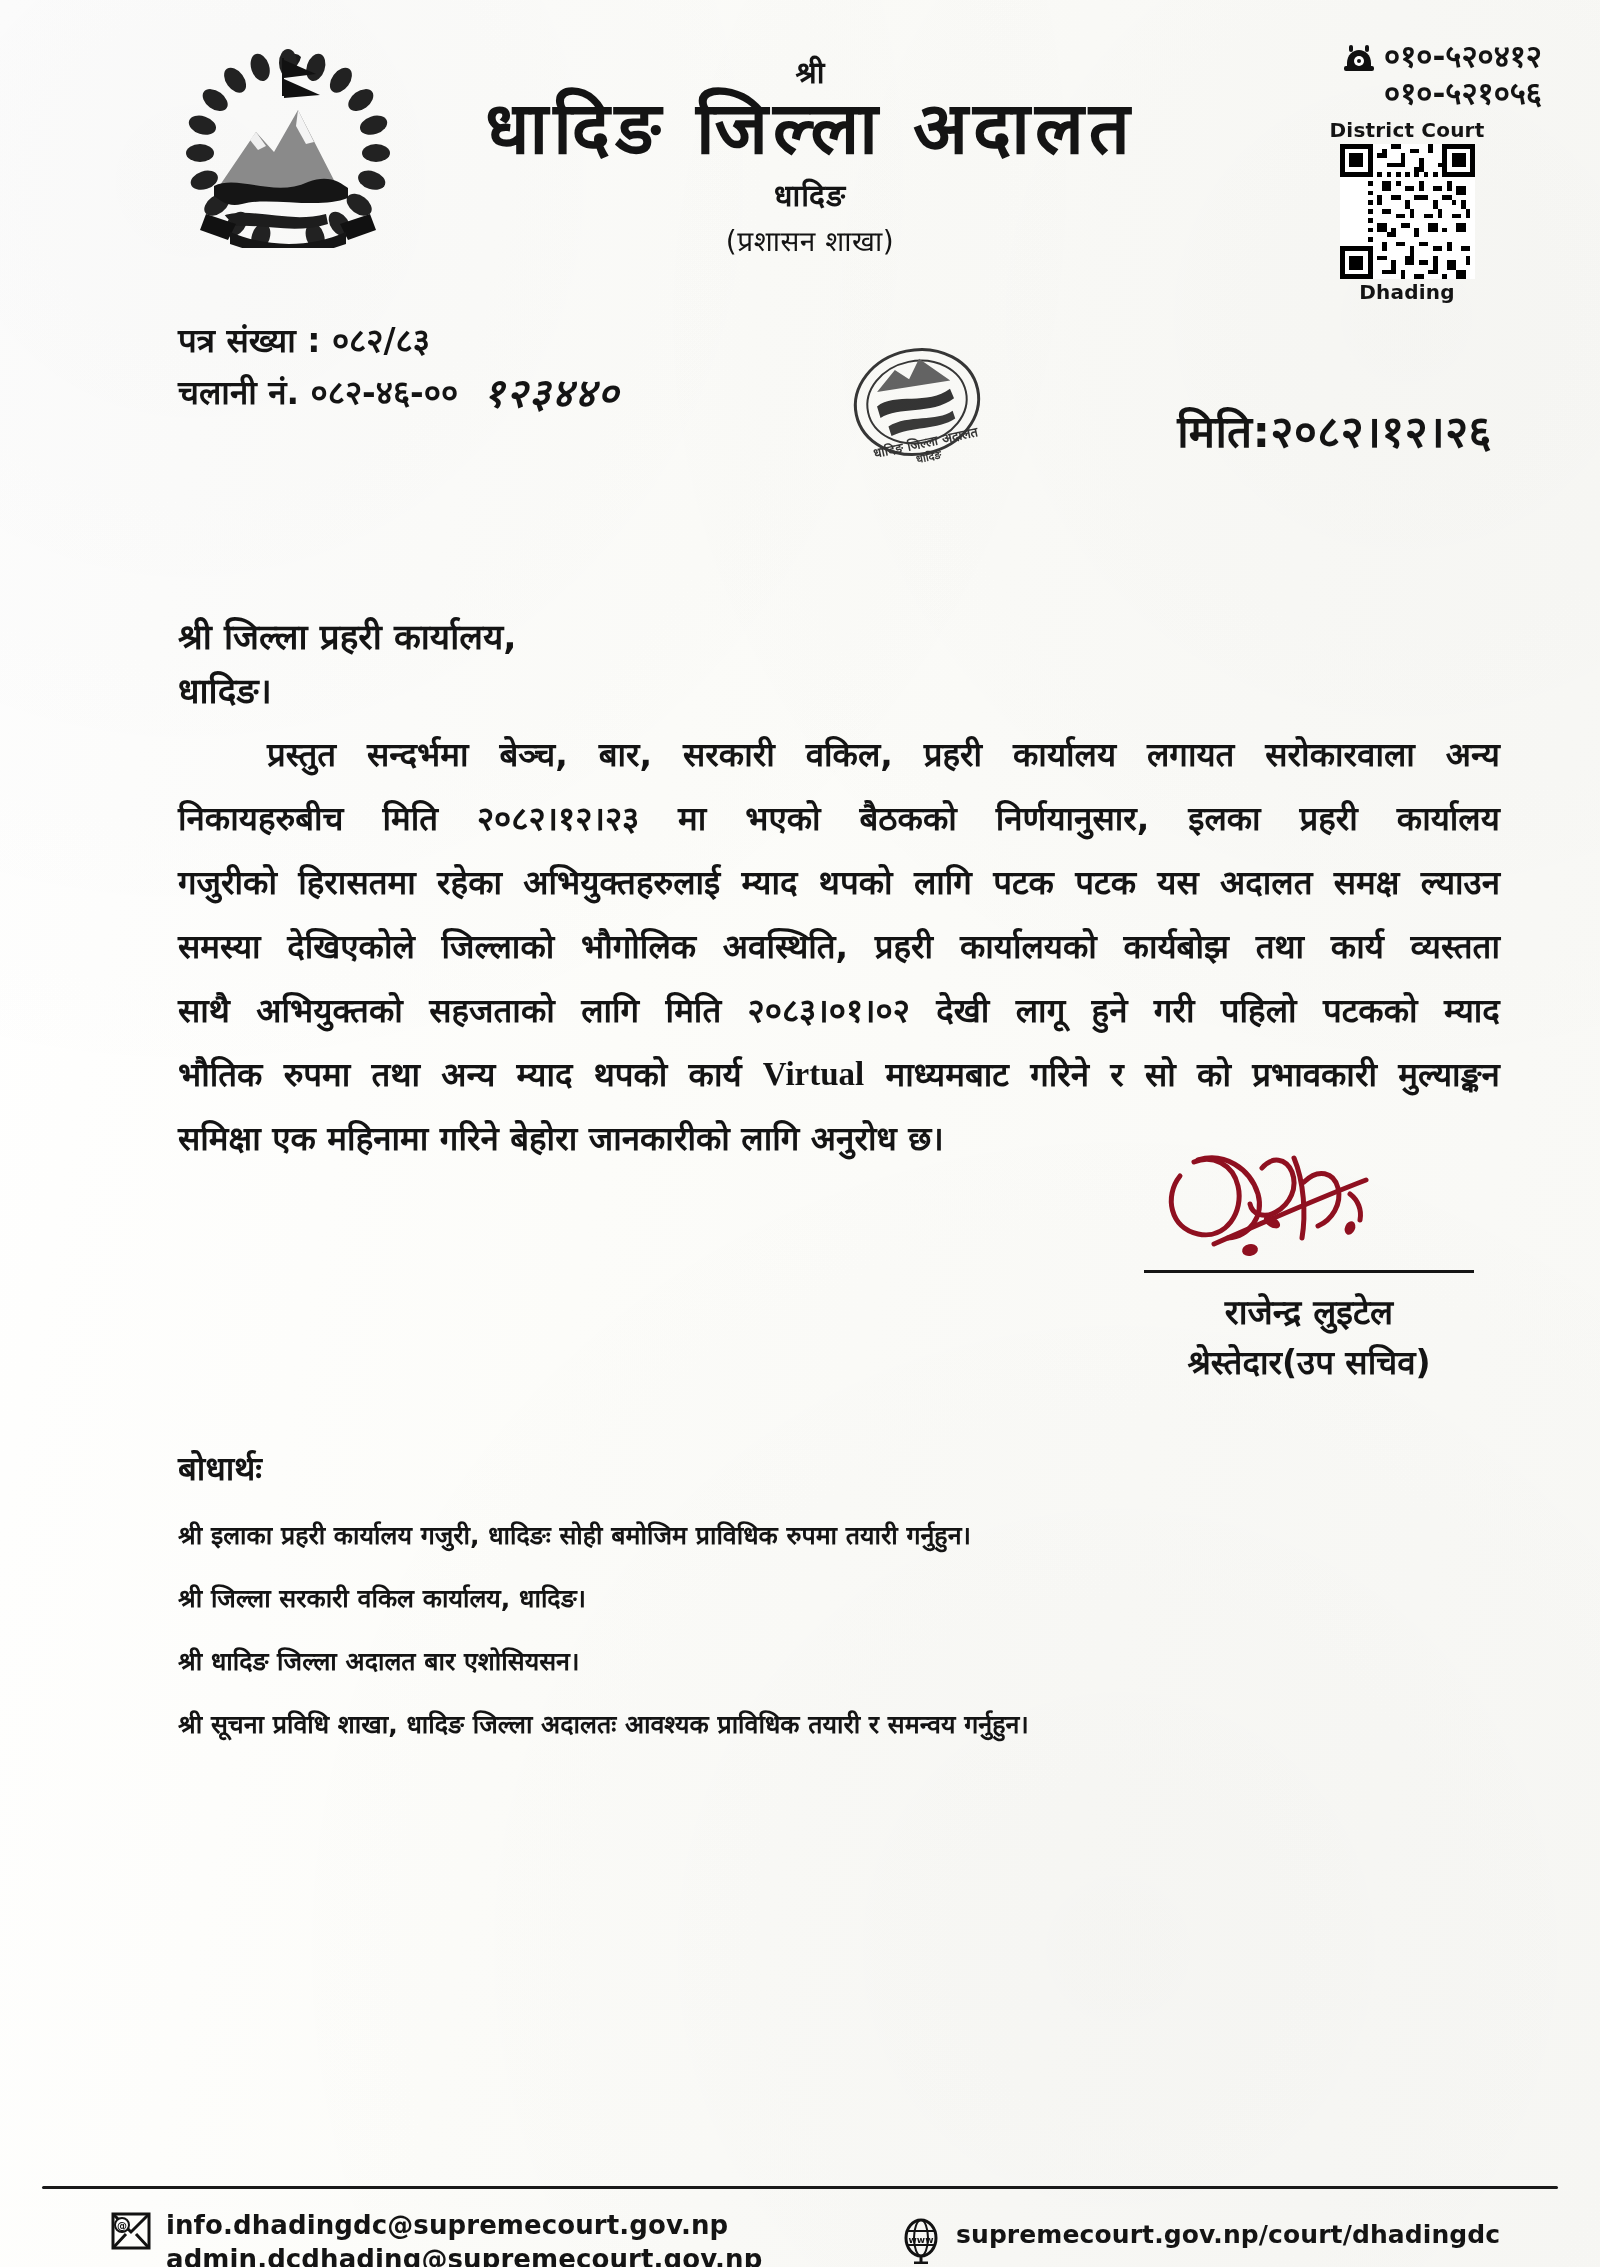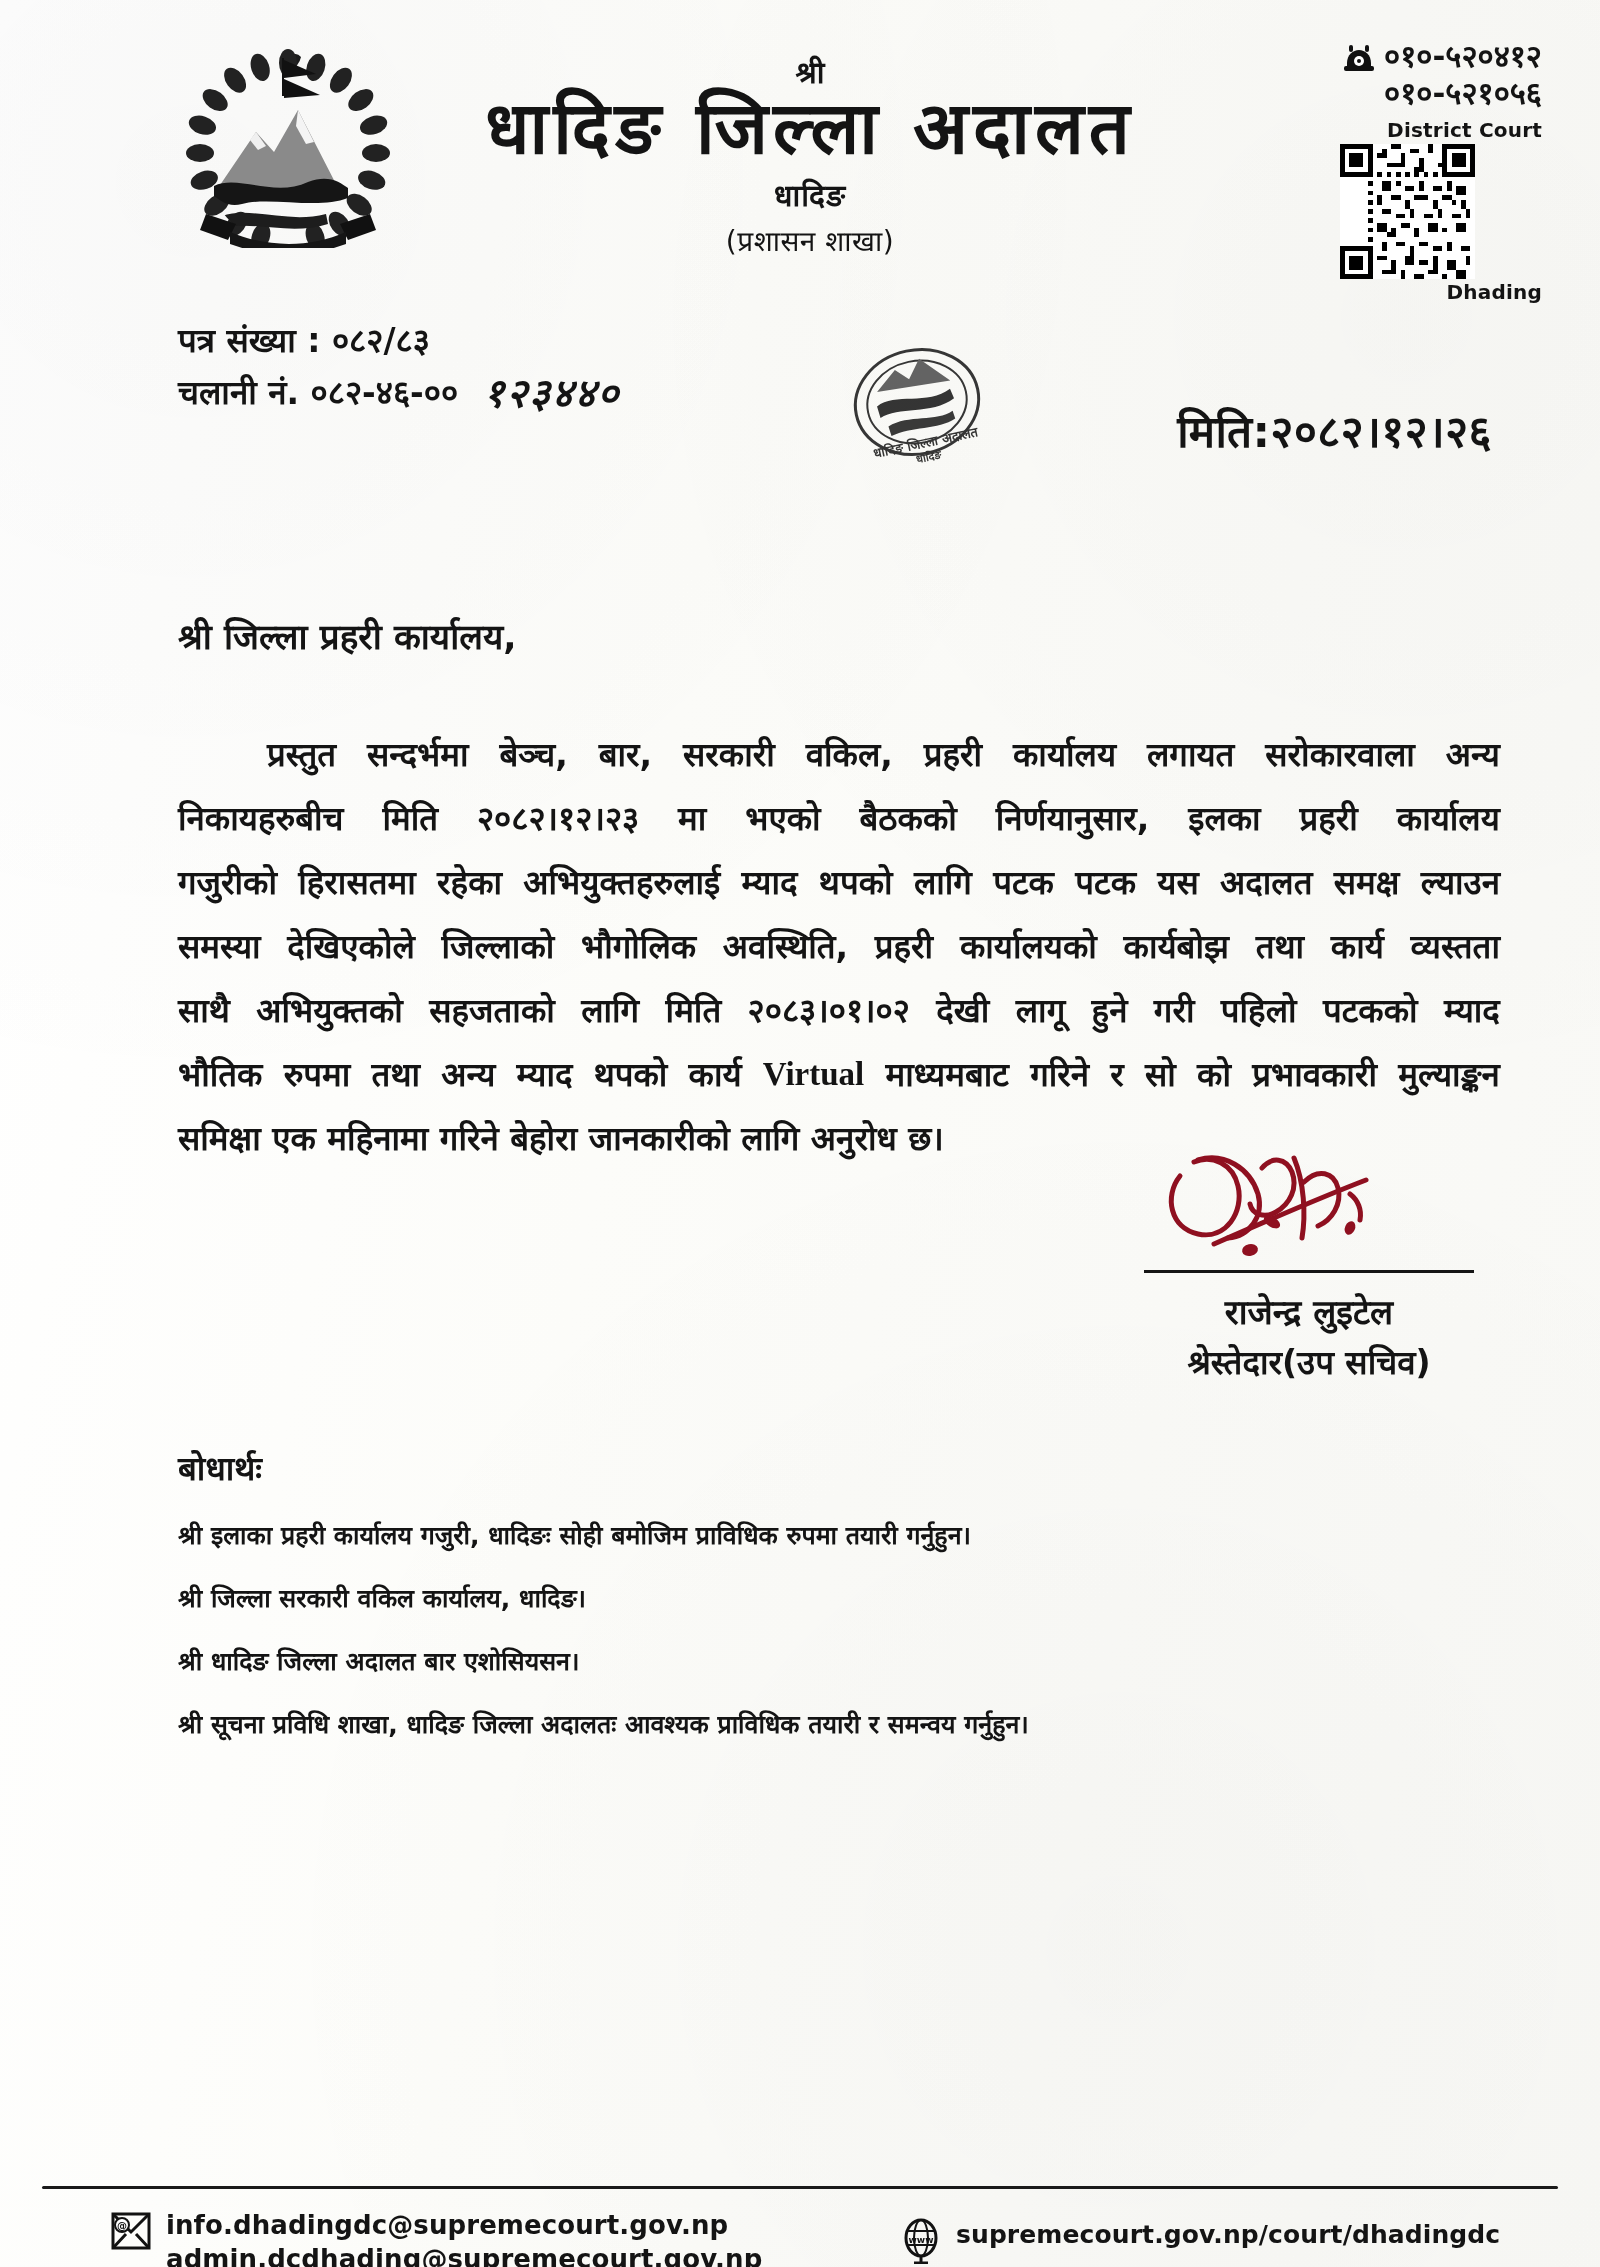--- a/index.html
+++ b/index.html
@@ -59,21 +59,21 @@
   .phones{
     display:flex; align-items:flex-start; justify-content:flex-end; gap:8px;
   }
   .phone-icon{ width:34px; height:34px; margin-top:4px; flex:none; }
   .phone-nums{
     font-size:31px; font-weight:700; line-height:1.18; letter-spacing:0px;
     text-align:left; white-space:nowrap;
   }
   .qr-wrap{ margin-top:8px; text-align:center; width:270px; }
   .qr-label{
-    font-size:20px; font-weight:700; letter-spacing:0.2px; line-height:1.1;text-align:right;
+    font-size:20px; font-weight:700; letter-spacing:0.2px; line-height:1.1;
   }
   .qr-box{
     width:135px; height:135px; margin:3px auto 2px auto;
     display:block;
   }
 
   
   .ref-block{ position:absolute; left:178px; top:318px; }
   .ref-line{ font-size:33px; font-weight:600; line-height:1.42; white-space:nowrap; }
   .handwrite{
@@ -422,20 +422,21 @@
         <text x="95" y="122" font-family="DejaVu Sans, sans-serif" font-size="11" font-weight="700" text-anchor="middle" fill="#121212">धादिङ</text>
       </g>
     </svg>
   </div>
 
   <div class="date-line">मिति:२०८२।१२।२६</div>
 
 
   <div class="addressee">
     <div>श्री जिल्ला प्रहरी कार्यालय,</div>
+    <div>धादिङ।</div>
   </div>
 
   <div class="body-block">
     <div class="body-line">
         <span class="indent"></span>
         <span class="w">प्रस्तुत</span>
         <span class="w">सन्दर्भमा</span>
         <span class="w">बेञ्च,</span>
         <span class="w">बार,</span>
         <span class="w">सरकारी</span>

